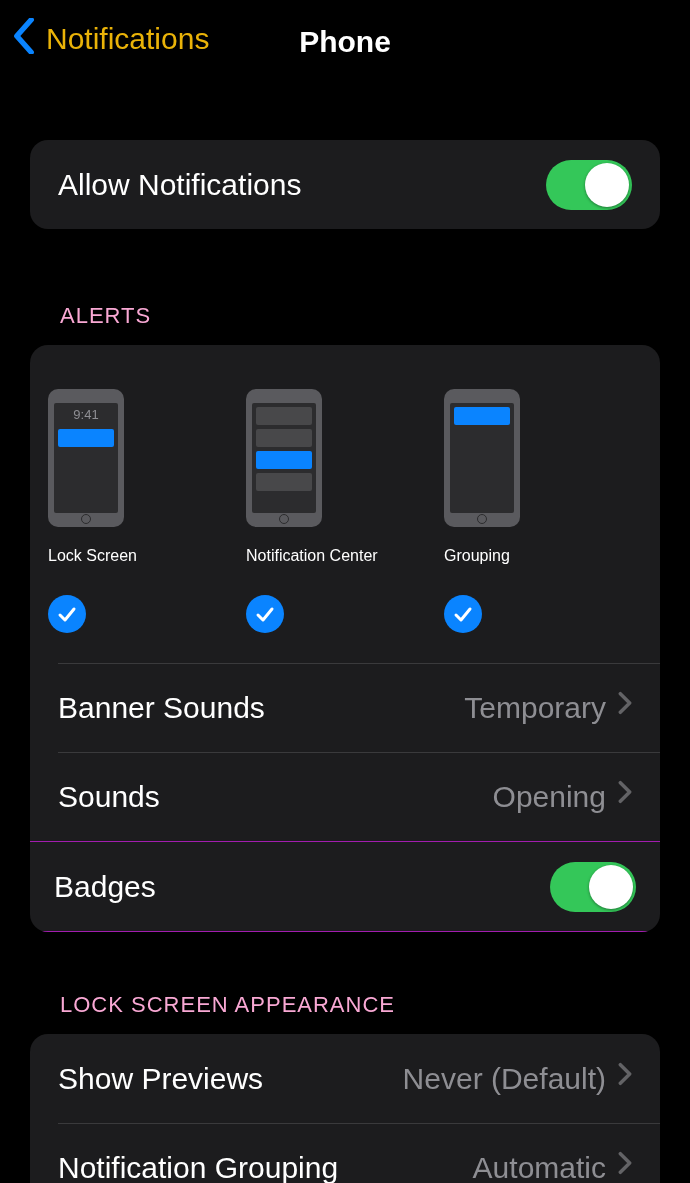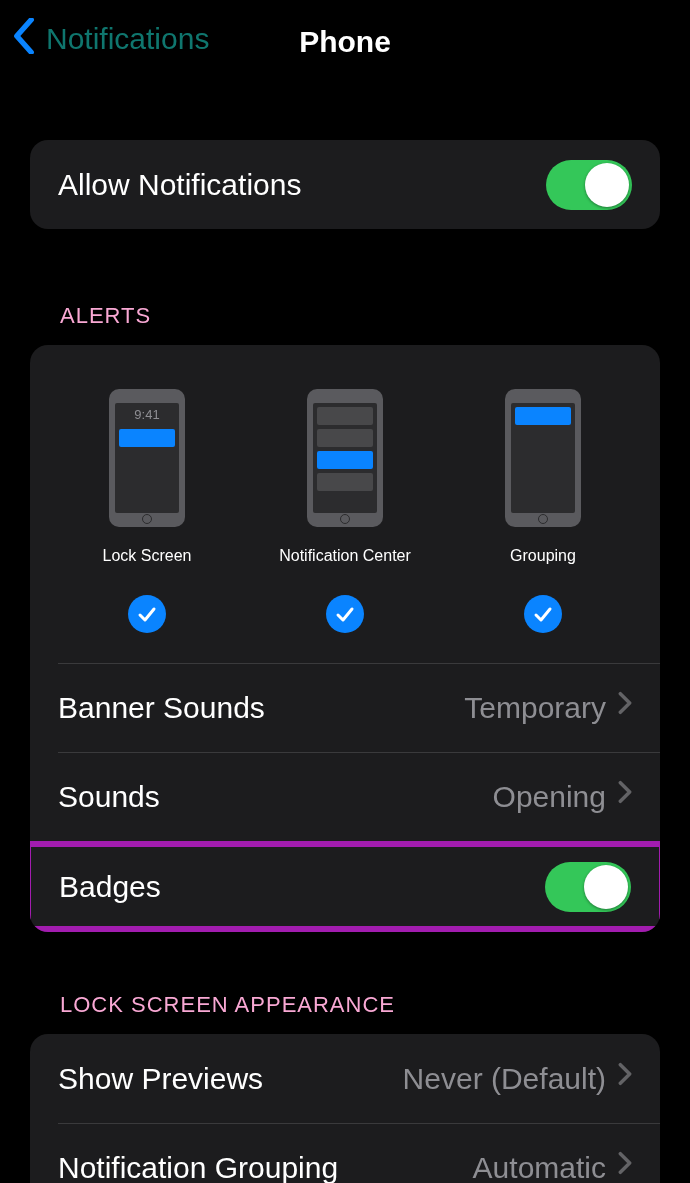--- a/index.html
+++ b/index.html
@@ -14,21 +14,21 @@
   .nav {
     display: flex;
     align-items: center;
     height: 70px;
     position: relative;
     padding-top: 8px;
   }
   .back {
     display: flex;
     align-items: center;
-    color: #0f766e;
+    color: #eab308;
     font-size: 30px;
     padding-left: 12px;
     cursor: pointer;
   }
   .back svg { width: 24px; height: 36px; margin-right: 10px; }
   .title {
     position: absolute;
     left: 50%;
     transform: translateX(-50%);
     font-size: 30px;
@@ -95,21 +95,20 @@
   
   .alert-picker {
     display: flex;
     justify-content: space-between;
     padding: 44px 18px 30px 18px;
   }
   .alert-col {
     flex: 1 1 0;
     display: flex;
     flex-direction: column;
-    align-items: center;
     cursor: pointer;
   }
   .phone {
     width: 76px;
     height: 138px;
     border-radius: 10px;
     background: #5a5a5e;
     position: relative;
     margin-bottom: 20px;
     overflow: hidden;
@@ -165,21 +164,21 @@
     border-radius: 50%;
     background: #0a84ff;
     display: flex;
     align-items: center;
     justify-content: center;
   }
   .check svg { width: 20px; height: 20px; }
 
   
   .highlight-wrap {
-    border: 6px solid #a21caf;
+    border: 1px solid #a21caf;
     margin: 0 -5px;
     height: 91px;
     display:flex;
   }
   .highlight-wrap .row { flex:1; height:auto; }
 </style>
 </head>
 <body>
 
 <div class="nav">

